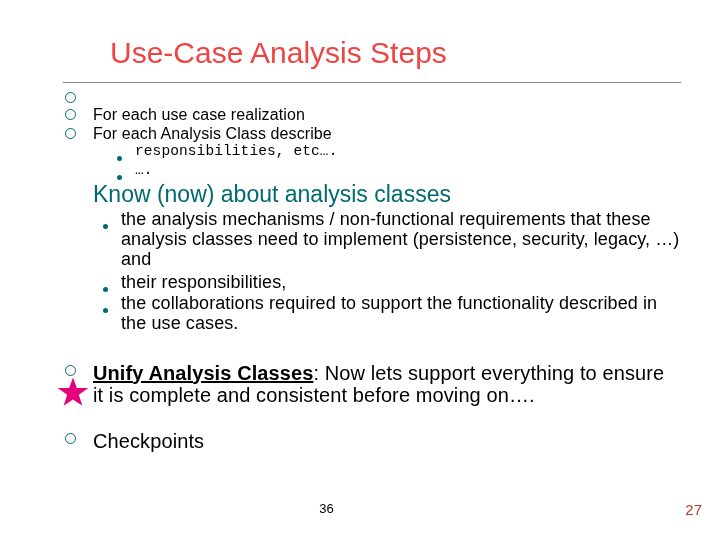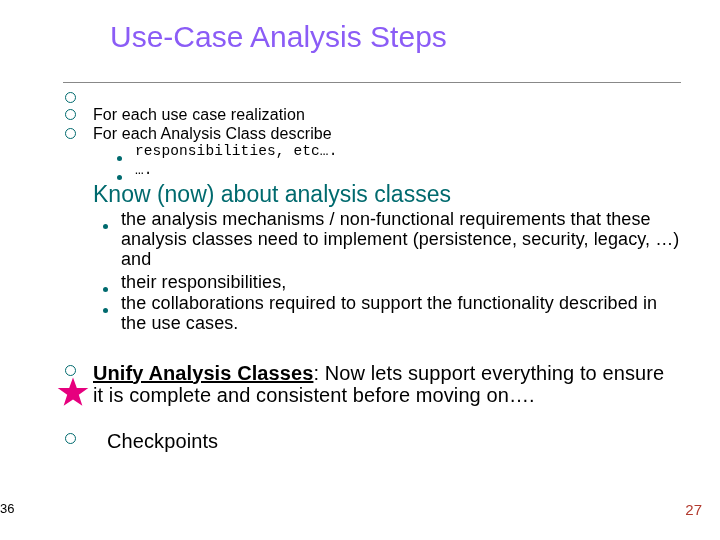--- a/index.html
+++ b/index.html
@@ -15,23 +15,23 @@
   }
   .slide {
     position: relative;
     width: 720px;
     height: 540px;
     box-sizing: border-box;
   }
   .title {
     position: absolute;
     left: 110px;
-    top: 20px;
+    top: 36px;
     font-size: 30px;
-    color: #8b5cf6;
+    color: #ef4444;
     font-family: Verdana, Geneva, sans-serif;
   }
   .hr {
     position: absolute;
     left: 63px;
     top: 82px;
     width: 618px;
     height: 0;
     border-top: 1px solid #888;
   }
@@ -102,20 +102,21 @@
     font-size: 23px;
     color: #006a6e;
     margin-top: 2px;
     margin-left: 30px;
     line-height: 1.1;
   }
   .pagenum-center {
     position: absolute;
     left: 0;
     width: 653px;
+    text-align: center;
     bottom: 24px;
     font-size: 13px;
     color: #000;
   }
   .pagenum-right {
     position: absolute;
     right: 18px;
     bottom: 22px;
     font-size: 15px;
     color: #b23a2e;
@@ -180,21 +181,21 @@
       <span class="lvl3-text" style="max-width:560px;">the collaborations required to support the functionality described in the use cases.</span>
     </div>
 
     <div class="row indent1 unify-row" style="margin-top:28px;">
       <span class="bullet-circ"></span>
       <span class="lvl3-text" style="font-size:20px; max-width:580px;">
         <span class="lead">Unify Analysis Classes</span><span>:   Now lets support everything to ensure it is complete and consistent before moving on….</span>
       </span>
     </div>
 
-    <div class="row indent1" style="margin-top:24px;gap:14px;">
+    <div class="row indent1" style="margin-top:24px;">
       <span class="bullet-circ"></span>
       <span class="lvl3-text" style="font-size:20px;">Checkpoints</span>
     </div>
 
   </div>
 
   <svg class="star" viewBox="0 0 24 24">
     <polygon points="12,1 14.7,8.5 22.8,8.5 16.1,13.3 18.6,21 12,16.5 5.4,21 7.9,13.3 1.2,8.5 9.3,8.5" fill="#e6007e"></polygon>
   </svg>
 

